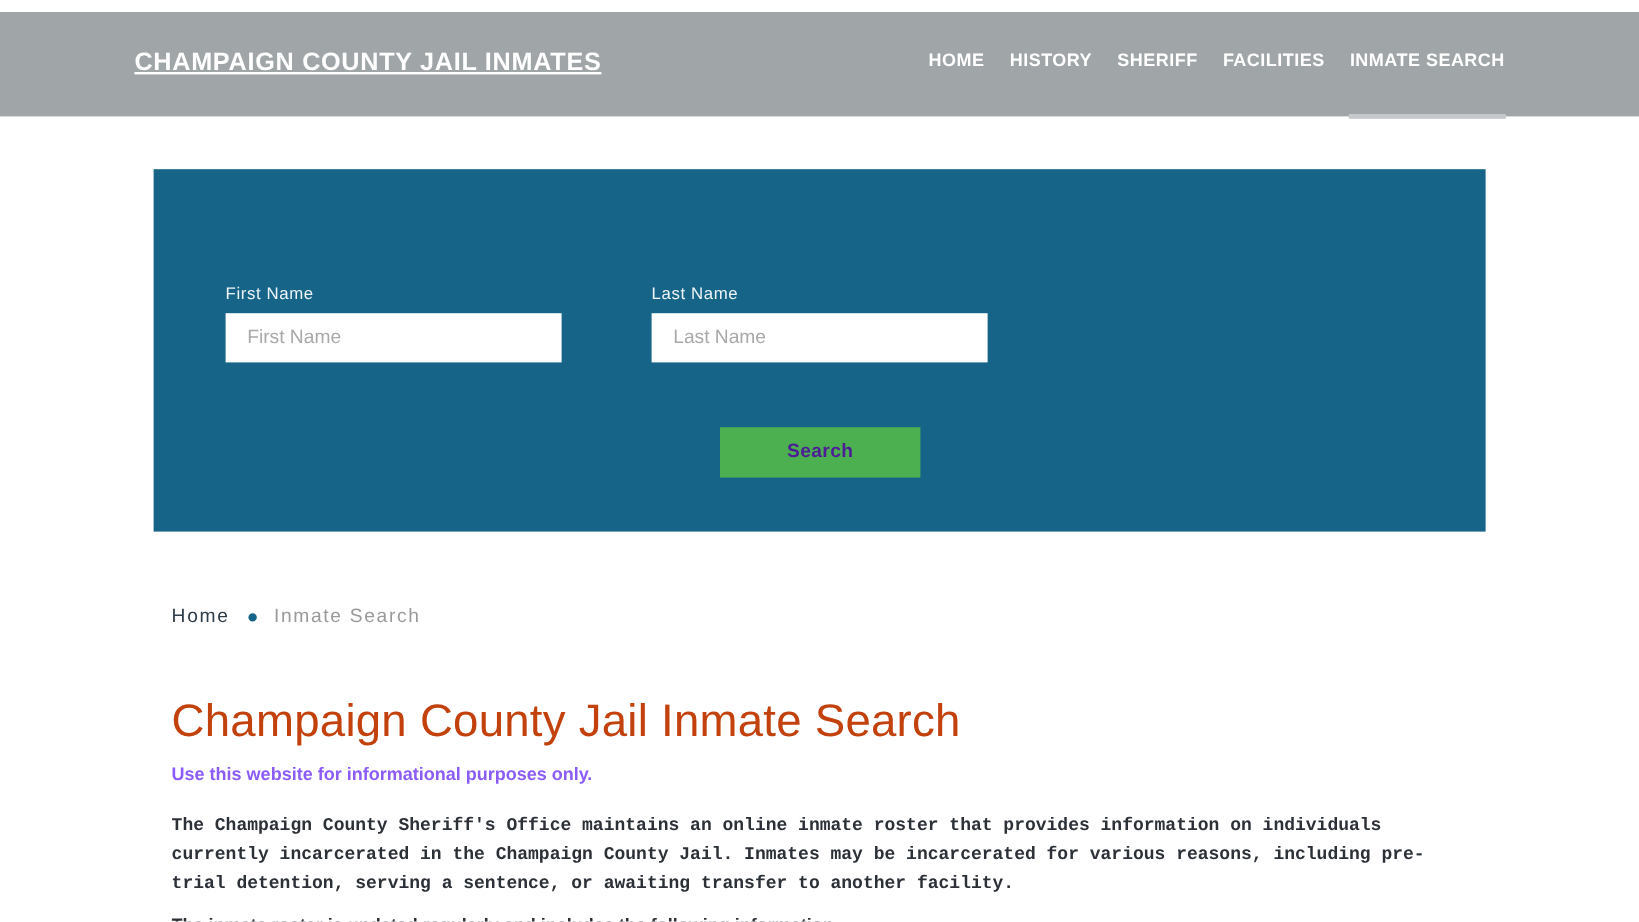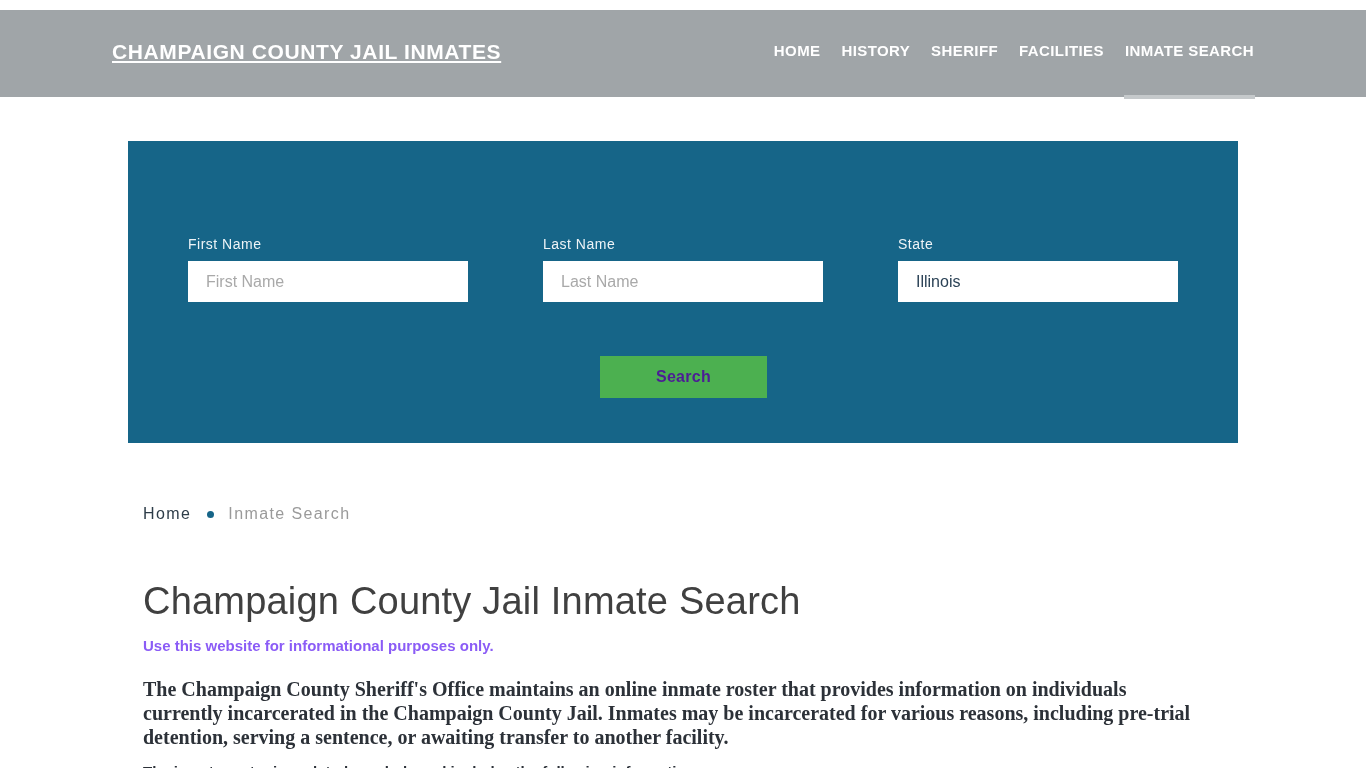--- a/index.html
+++ b/index.html
@@ -184,43 +184,43 @@
 
   
   .page-title {
     position: absolute;
     left: 143px;
     top: 580px;
     margin: 0;
     font-family: "Liberation Sans Narrow", "Liberation Sans", sans-serif;
     font-size: 38px;
     font-weight: normal;
-    color: #404040;
+    color: #c2410c;
     letter-spacing: 0.2px;
     white-space: nowrap;
   }
   .lead-note {
     position: absolute;
     left: 143px;
     top: 637px;
     margin: 0;
     width: 1060px;
     font-family: "Liberation Sans Narrow", "Liberation Sans", sans-serif;
     font-size: 15px;
     font-weight: bold;
     color: #8b5cf6;
   }
   .body-para {
     position: absolute;
     left: 143px;
     top: 677px;
     margin: 0;
     width: 1052px;
-    font-family: Liberation Serif, serif;
-    font-size: 20px;
+    font-family: Liberation Mono, monospace;
+    font-size: 15px;
     font-weight: bold;
     line-height: 24px;
     color: #2c3138;
   }
   .body-para-2 {
     position: absolute;
     left: 143px;
     top: 760px;
     margin: 0;
     width: 1052px;
@@ -254,24 +254,20 @@
   <div class="field field-first">
     <label class="field-label">First Name</label>
     <input class="field-input" type="text" placeholder="First Name" style="">
   </div>
 
   <div class="field field-last">
     <label class="field-label">Last Name</label>
     <input class="field-input" type="text" placeholder="Last Name" style="">
   </div>
 
-  <div class="field field-state">
-    <label class="field-label">State</label>
-    <div class="field-select">Illinois</div>
-  </div>
 
   <button class="search-button" type="button">Search</button>
 </section>
 
 <nav class="breadcrumb">
   <a class="crumb-home" href="#">Home</a>
   <span class="crumb-sep"></span>
   <span class="crumb-current">Inmate Search</span>
 </nav>
 

